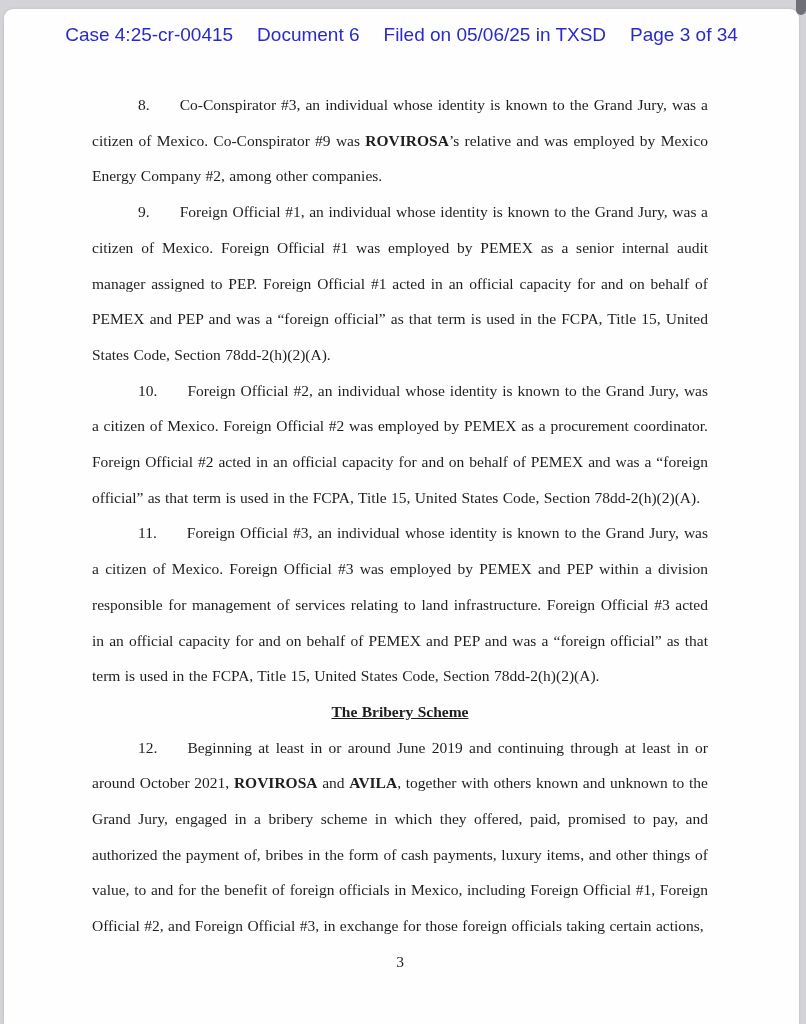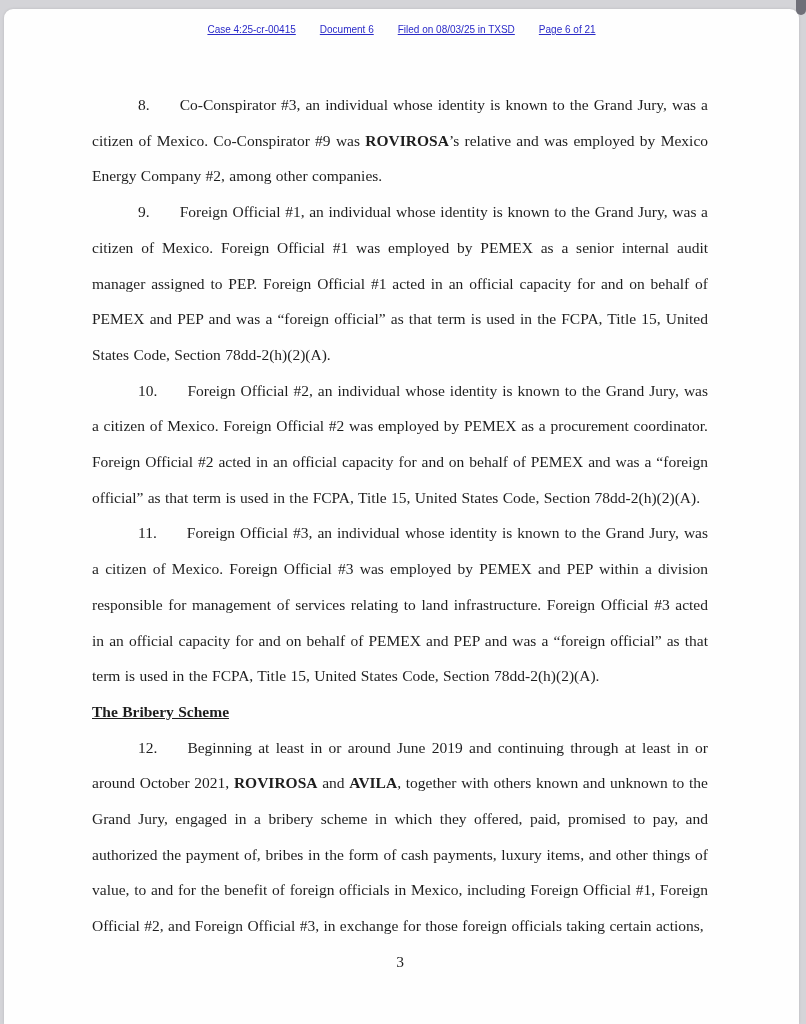--- a/index.html
+++ b/index.html
@@ -27,24 +27,23 @@
     z-index: 3;
     cursor: pointer;
   }
   .stamp {
     position: absolute;
     top: 15px; left: 0; right: 0;
     display: flex;
     justify-content: center;
     gap: 24px;
     font-family: "Liberation Sans", sans-serif;
-    font-size: 10px;
+    font-size: 19px;
     color: #2a2ac8;
     white-space: nowrap;
-    text-decoration: underline;
   }
   .doc-body {
     position: absolute;
     top: 78px;
     left: 88px;
     width: 616px;
     font-size: 15.5px;
     line-height: 35.7px;
     color: #1e1e1e;
     text-align: justify;
@@ -52,35 +51,36 @@
   }
   .para { margin: 0; text-indent: 46px; }
   .tab { display: inline-block; width: 30px; }
   .b { font-weight: bold; }
   .heading {
     margin: 0;
     font-size: 15.5px;
     line-height: 35.7px;
     font-weight: bold;
     text-decoration: underline;
+    text-align: center;
     text-indent: 0;
   }
   .pageno { margin: 0; text-align: center; text-indent: 0; }
 </style>
 </head>
 <body>
 
 <div class="frame">
   <div class="page">
 
     <div class="stamp">
       <span>Case 4:25-cr-00415</span>
       <span>Document 6</span>
-      <span>Filed on 08/03/25 in TXSD</span>
-      <span>Page 6 of 21</span>
+      <span>Filed on 05/06/25 in TXSD</span>
+      <span>Page 3 of 34</span>
     </div>
 
     <div class="doc-body">
 
       <p class="para"><span>8.</span><span class="tab"></span><span>Co-Conspirator #3, an individual whose identity is known to the Grand Jury, was a citizen of Mexico.  Co-Conspirator #9 was </span><span class="b">ROVIROSA</span><span>’s relative and was employed by Mexico Energy Company #2, among other companies.</span></p>
 
       <p class="para"><span>9.</span><span class="tab"></span><span>Foreign Official #1, an individual whose identity is known to the Grand Jury, was a citizen of Mexico.  Foreign Official #1 was employed by PEMEX as a senior internal audit manager assigned to PEP.  Foreign Official #1 acted in an official capacity for and on behalf of PEMEX and PEP and was a “foreign official” as that term is used in the FCPA, Title 15, United States Code, Section 78dd-2(h)(2)(A).</span></p>
 
       <p class="para"><span>10.</span><span class="tab"></span><span>Foreign Official #2, an individual whose identity is known to the Grand Jury, was a citizen of Mexico.  Foreign Official #2 was employed by PEMEX as a procurement coordinator.  Foreign Official #2 acted in an official capacity for and on behalf of PEMEX and was a “foreign official” as that term is used in the FCPA, Title 15, United States Code, Section 78dd-2(h)(2)(A).</span></p>
 

